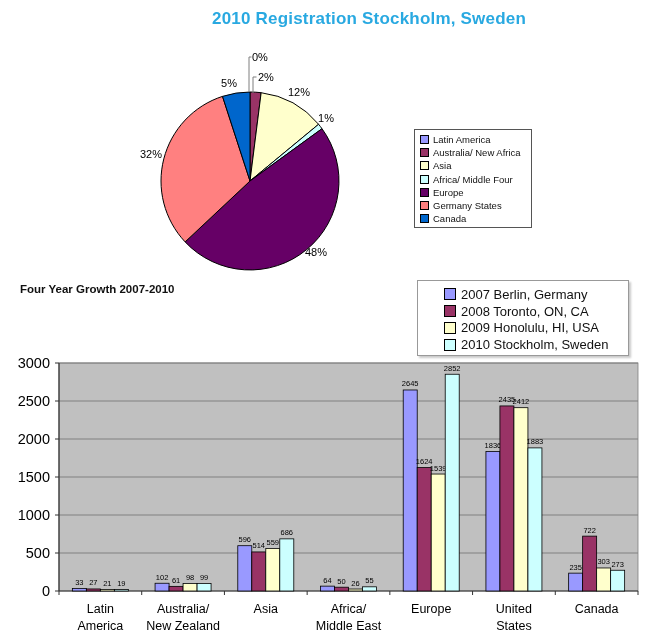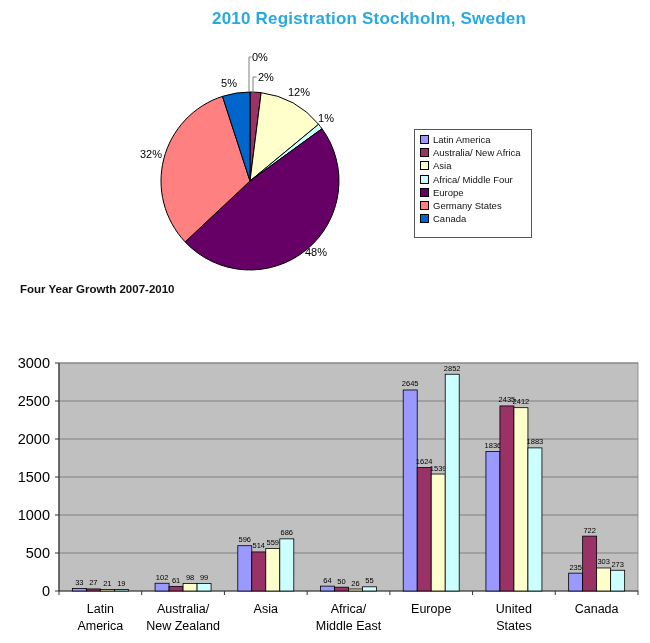--- a/index.html
+++ b/index.html
@@ -16,21 +16,21 @@
     font-size:11.5px;font-weight:bold;color:#111;
   }
   svg{position:absolute;left:0;}
   #pie-svg{top:40px;}
   #bar-svg{top:340px;}
   .legend{
     position:absolute;background:#fff;box-sizing:border-box;
   }
   .pie-legend{
     left:414px;top:129px;width:118px;border:1px solid #555;
-    padding:3px 4px 12px 5px;
+    padding:3px 4px 2px 5px;
   }
   .bar-legend{
     left:417px;top:280px;width:212px;height:76px;border:1px solid #999;
     box-shadow:2px 2px 2px #c9c9c9;
     padding:5px 4px 4px 26px;
   }
   .legend-item{display:flex;align-items:center;}
   .pie-legend .legend-item{height:13.2px;font-size:9.5px;color:#111;}
   .bar-legend .legend-item{height:16.8px;font-size:13px;color:#111;}
   .swatch{display:inline-block;border:1px solid #000;flex:0 0 auto;}
@@ -86,20 +86,38 @@
         <span class="swatch" style="background: rgb(255, 128, 128);"></span>
         <span class="legend-label">Germany States</span>
       </div>
       <div class="legend-item">
         <span class="swatch" style="background: rgb(0, 102, 204);"></span>
         <span class="legend-label">Canada</span>
       </div>
     </div>
 
   <div class="bar-title">Four Year Growth 2007-2010</div>
+  <div id="bar-legend" class="legend bar-legend">
+      <div class="legend-item">
+        <span class="swatch" style="background: rgb(153, 153, 255);"></span>
+        <span class="legend-label">2007 Berlin, Germany</span>
+      </div>
+      <div class="legend-item">
+        <span class="swatch" style="background: rgb(153, 51, 102);"></span>
+        <span class="legend-label">2008 Toronto, ON, CA</span>
+      </div>
+      <div class="legend-item">
+        <span class="swatch" style="background: rgb(255, 255, 204);"></span>
+        <span class="legend-label">2009 Honolulu, HI, USA</span>
+      </div>
+      <div class="legend-item">
+        <span class="swatch" style="background: rgb(204, 255, 255);"></span>
+        <span class="legend-label">2010 Stockholm, Sweden</span>
+      </div>
+    </div>
   <svg id="bar-svg" width="650" height="303">
       <rect x="59" y="23" width="579" height="228" fill="#C0C0C0" stroke="#808080" stroke-width="0.8"></rect>
       <line x1="59" x2="638" y1="213" y2="213" stroke="#808080" stroke-width="1"></line>
       <line x1="59" x2="638" y1="175" y2="175" stroke="#808080" stroke-width="1"></line>
       <line x1="59" x2="638" y1="137" y2="137" stroke="#808080" stroke-width="1"></line>
       <line x1="59" x2="638" y1="99" y2="99" stroke="#808080" stroke-width="1"></line>
       <line x1="59" x2="638" y1="61" y2="61" stroke="#808080" stroke-width="1"></line>
       <line x1="59" x2="638" y1="23" y2="23" stroke="#808080" stroke-width="1"></line>
       <line x1="59" x2="59" y1="23" y2="251" stroke="#333333" stroke-width="1.2"></line>
       <line x1="59" x2="638" y1="251" y2="251" stroke="#333333" stroke-width="1.2"></line>

